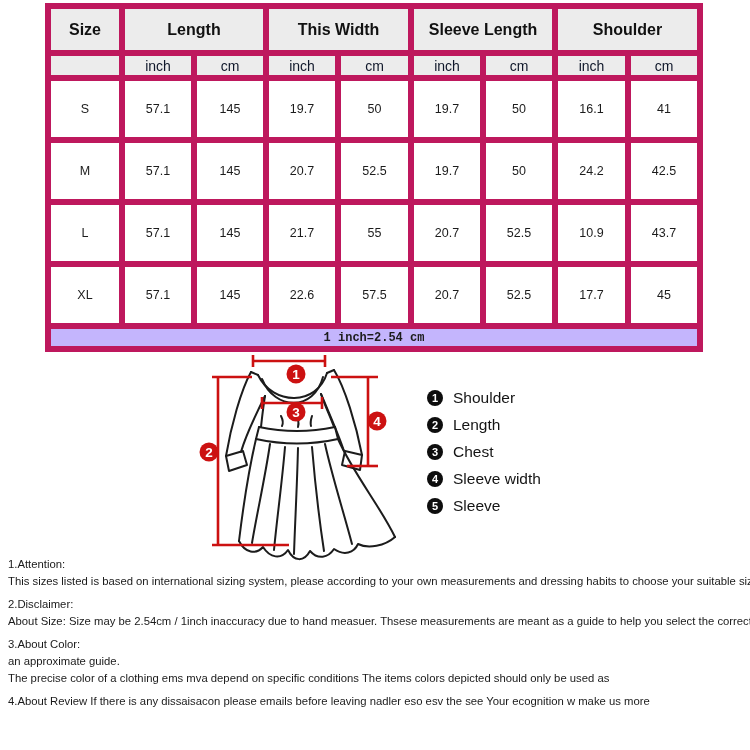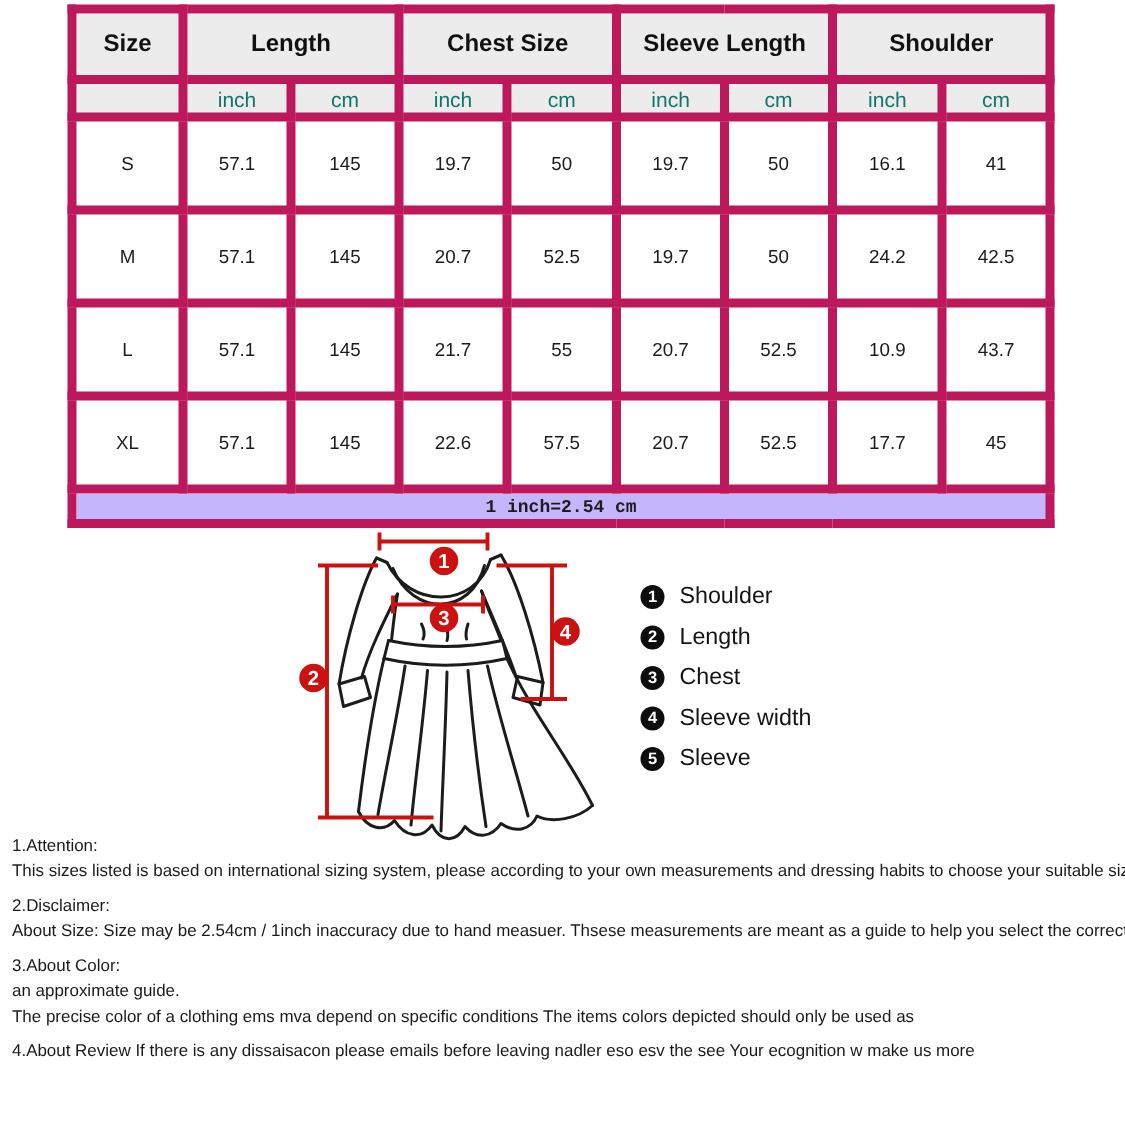--- a/index.html
+++ b/index.html
@@ -35,21 +35,21 @@
     background: #ececec;
     font-size: 16px;
     font-weight: bold;
     color: #111;
   }
   .size-table tr.hrow2 th {
     height: 19px;
     background: #ececec;
     font-size: 14px;
     font-weight: normal;
-    color: #0f766e;
+    color: #0f172a;
   }
   .size-table tr.drow td {
     height: 56px;
     font-size: 12.5px;
     background: #ffffff;
   }
   .size-table tr.noterow1 td {
     height: 17px;
     font-family: "Liberation Mono", monospace;
     font-size: 12px;
@@ -124,21 +124,21 @@
       <col style="width:73px">
     <col style="width:72px">
       <col style="width:72px">
     <col style="width:73px">
       <col style="width:72px">
   </colgroup>
   <tbody>
     <tr class="hrow1">
       <th>Size</th>
       <th colspan="2">Length</th>
-      <th colspan="2">Chest Size</th>
+      <th colspan="2">This Width</th>
       <th colspan="2">Sleeve Length</th>
       <th colspan="2">Shoulder</th>
     </tr>
     <tr class="hrow2">
       <th></th>
       <th>inch</th>
       <th>cm</th>
       <th>inch</th>
       <th>cm</th>
       <th>inch</th>

